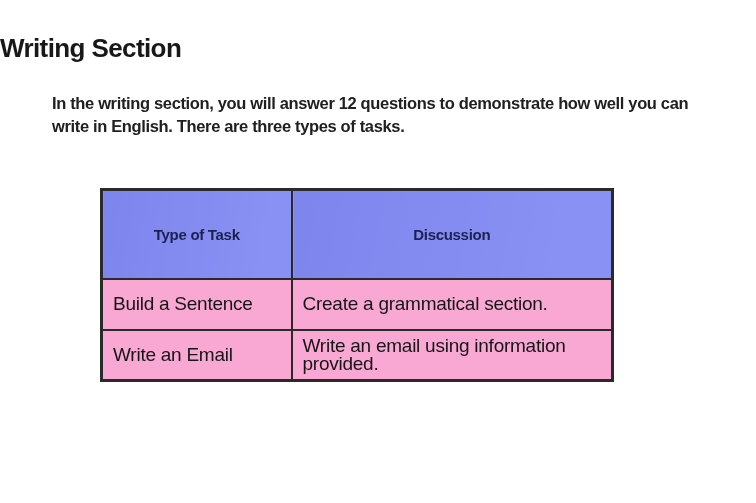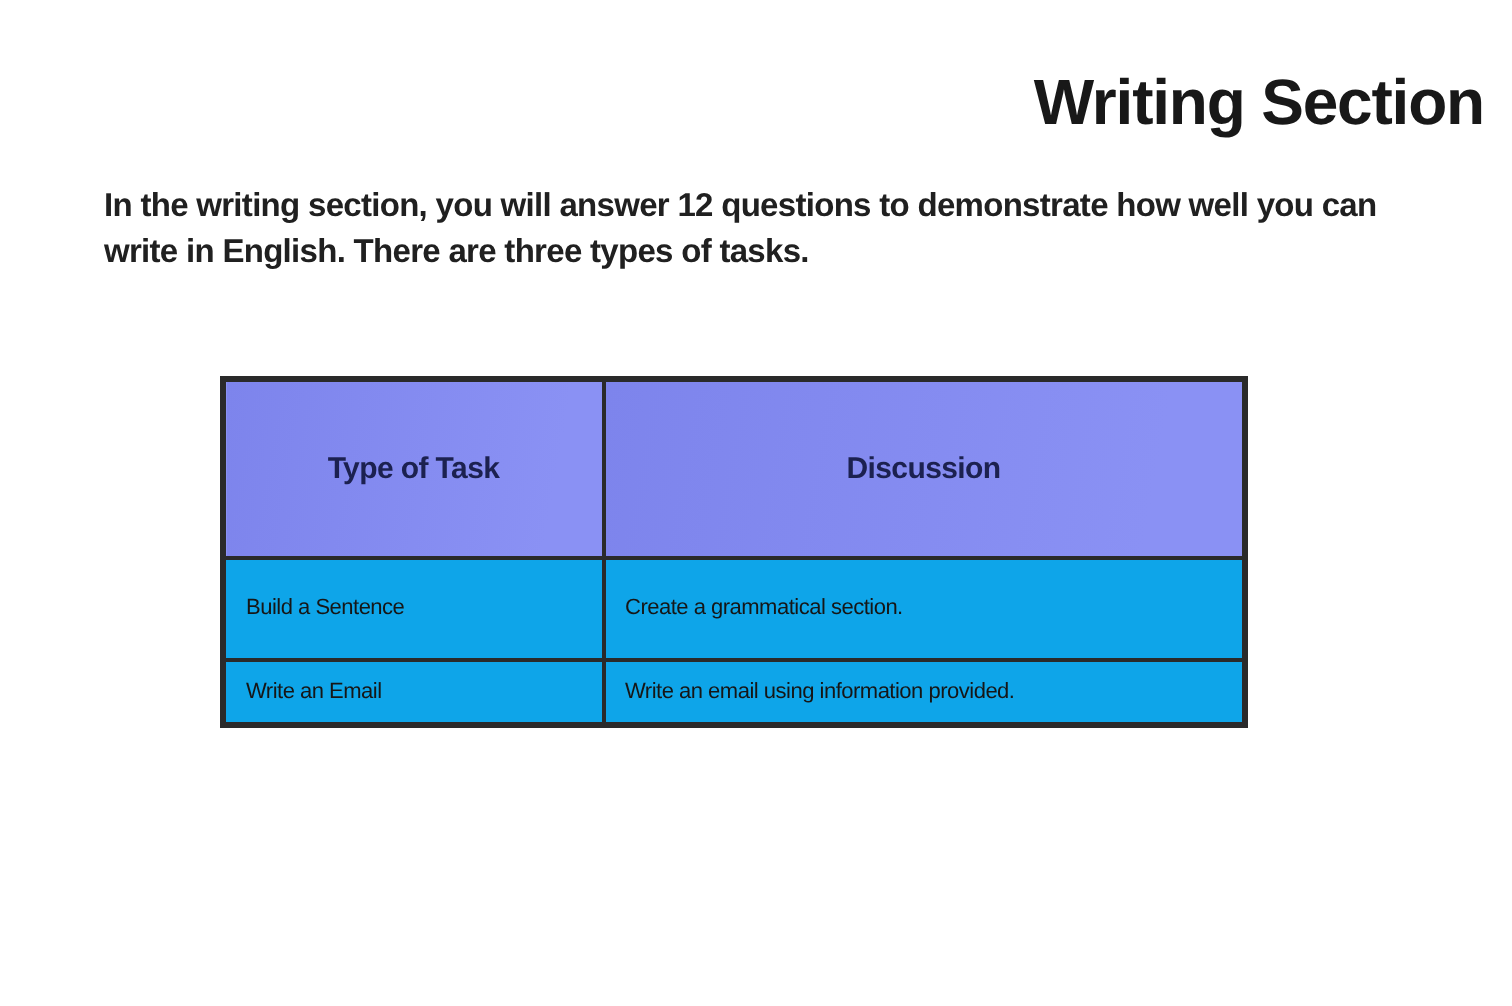--- a/index.html
+++ b/index.html
@@ -20,41 +20,41 @@
     width: 756px;
     height: 503px;
     background: var(--page-bg);
     overflow: hidden;
   }
   .page-title {
     position: absolute;
     top: 33px;
     left: 0;
     right: 14px;
-    text-align: right;
-    font-size: 32px;
+    text-align: left;
+    font-size: 26px;
     font-weight: 800;
     letter-spacing: -0.6px;
     color: #181818;
   }
   .intro {
     position: absolute;
     top: 92px;
     left: 52px;
     font-size: 16.5px;
     line-height: 23px;
     letter-spacing: -0.35px;
     color: #202020;
     font-weight: 700;
   }
   .intro-line { white-space: nowrap; }
   .task-table {
     position: absolute;
     top: 188px;
-    left: 110px;
+    left: 100px;
     border-collapse: collapse;
     table-layout: fixed;
     width: 511px;
     padding-left: 16px;
   }
   .task-table col.col-task { width: 190px; }
   .task-table col.col-desc { width: 321px; }
   .task-table th, .task-table td {
     border: 2px solid var(--border);
   }
@@ -65,23 +65,23 @@
     height: 89px;
     background: linear-gradient(100deg, var(--header-bg) 0%, var(--header-bg-light) 85%);
     color: var(--header-text);
     font-size: 15px;
     font-weight: 700;
     letter-spacing: -0.3px;
     text-align: center;
     vertical-align: middle;
   }
   .task-table td {
-    background: #0ea5e9;
+    background: #f9a8d4;
     color: var(--body-text);
-    font-size: 11px;
+    font-size: 19px;
     letter-spacing: -0.25px;
     line-height: 18px;
     vertical-align: middle;
     padding: 6px 8px 6px 10px;
   }
   .task-table tr.body-row-1 td { height: 51px; }
   .task-table tr.body-row-2 td { height: 32px; }
   .task-table tr.body-row-3 td { height: 53px; }
 </style>
 </head>

